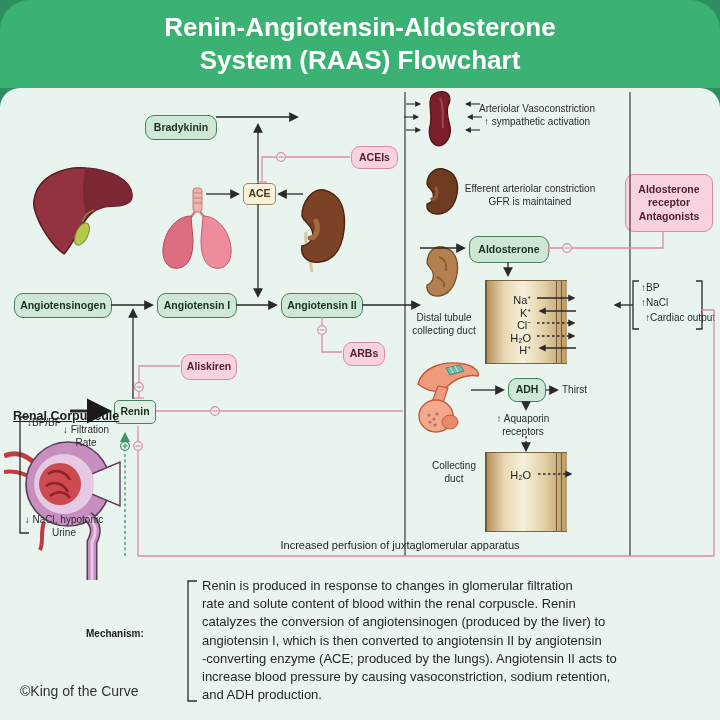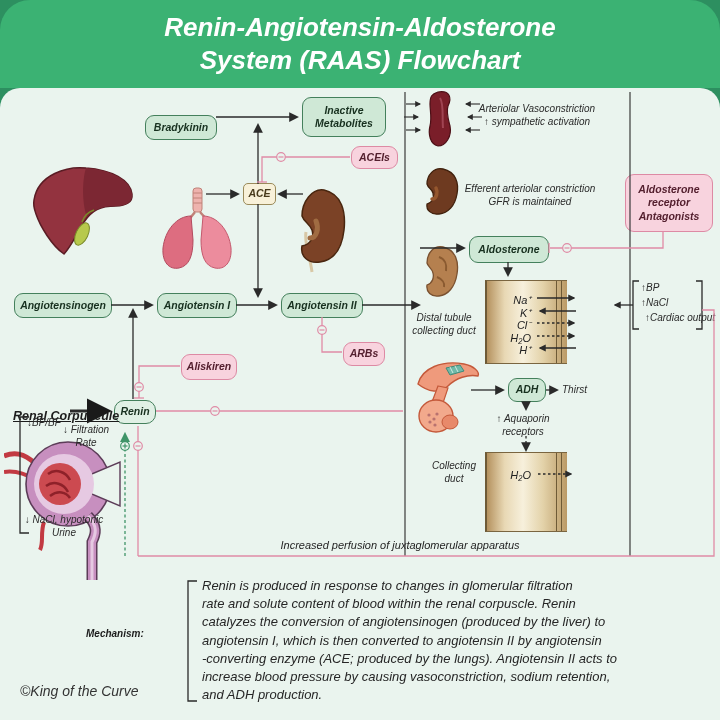--- a/index.html
+++ b/index.html
@@ -1,31 +1,31 @@
 <!DOCTYPE html>
 <html><head>
 <meta charset="utf-8">
 <style>
   html,body{margin:0;padding:0;}
   #canvas{position:relative;width:720px;height:720px;background:#ec4899;overflow:hidden;
-          font-family:"Liberation Sans",sans-serif;font-style:italic;}
+          font-family:"Liberation Sans",sans-serif;}
   #frame-top{position:absolute;left:0;top:0;width:720px;height:125px;background:#2d8f60;}
   #header{position:absolute;left:0;top:0;width:720px;height:88px;background:#3bb273;
           border-radius:30px 30px 0 0;}
   #panel{position:absolute;left:0;top:88px;width:720px;height:632px;background:#eaf4ee;
          border-radius:20px 20px 0 0;}
   #title{position:absolute;left:0;top:11px;width:720px;text-align:center;color:#ffffff;
          font-size:26px;font-weight:bold;line-height:33px;white-space:pre-line;}
   .node{position:absolute;display:flex;align-items:center;justify-content:center;
         text-align:center;white-space:pre-line;border-radius:9px;line-height:1.25;
         font-size:10.5px;font-weight:bold;z-index:5;}
   .gbox{background:#cfe8d6;border:1.5px solid #44805c;color:#17301f;}
   .pbox{background:#f8d3de;border:1.5px solid #dd8aa4;color:#54202f;}
   .abox{background:#f8f1d9;border:1.5px solid #9a8a5a;color:#473a1c;border-radius:5px;}
-  .rbox{background:#e0f0e5;border:1.5px solid #44805c;color:#17301f;border-radius:10px;}
+  .rbox{background:#e0f0e5;border:1.5px solid #44805c;color:#17301f;border-radius:5px;}
   .lbl{position:absolute;color:#2a2a2a;font-size:10px;line-height:1.3;white-space:pre-line;z-index:5;}
   .ctr{text-align:center;}
   .rgt{text-align:right;}
   #renal-title{font-size:12.5px;font-weight:bold;text-decoration:underline;color:#1c1c1c;margin-top:25px;}
   #perfusion-lbl{font-size:11px;color:#1e1e1e;}
   .ion{font-size:11px;color:#222;}
   #mech-label{font-size:10px;font-weight:bold;color:#1c1c1c;}
   #mech-text{font-size:13px;line-height:18.2px;color:#262626;}
   #copyright{font-size:14px;color:#333;}
   .tubule{position:absolute;width:80px;background:linear-gradient(90deg,#b5925f 0%,#e8d8b4 22%,
@@ -116,22 +116,20 @@
   </svg>
 
   <div class="tubule" style="left:485px;top:280px;height:82px">
       <div class="wall"></div>
     </div>
   <div class="tubule" style="left:485px;top:452px;height:78px">
       <div class="wall"></div>
     </div>
 
   <div class="node gbox" style="left:145px;top:115px;width:70px;height:23px">Bradykinin</div>
-  <div class="node gbox" style="left:302px;top:97px;width:82px;height:38px">Inactive
-Metabolites</div>
   <div class="node pbox" style="left:351px;top:146px;width:45px;height:21px">ACEIs</div>
   <div class="node abox" style="left:243px;top:183px;width:31px;height:20px">ACE</div>
   <div class="node gbox" style="left:14px;top:293px;width:96px;height:23px">Angiotensinogen</div>
   <div class="node gbox" style="left:157px;top:293px;width:78px;height:23px">Angiotensin I</div>
   <div class="node gbox" style="left:281px;top:293px;width:80px;height:23px">Angiotensin II</div>
   <div class="node pbox" style="left:181px;top:354px;width:54px;height:24px">Aliskiren</div>
   <div class="node pbox" style="left:343px;top:342px;width:40px;height:22px">ARBs</div>
   <div class="node rbox" style="left:114px;top:400px;width:40px;height:22px">Renin</div>
   <div class="node gbox" style="left:469px;top:236px;width:78px;height:25px">Aldosterone</div>
   <div class="node gbox" style="left:508px;top:378px;width:36px;height:22px">ADH</div>

